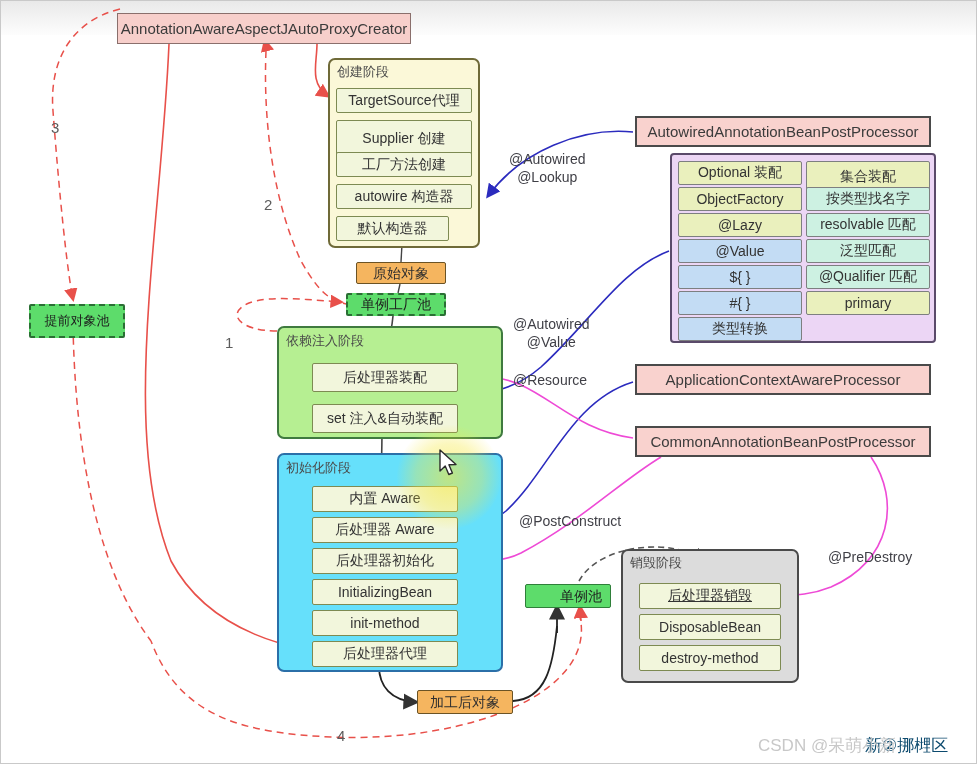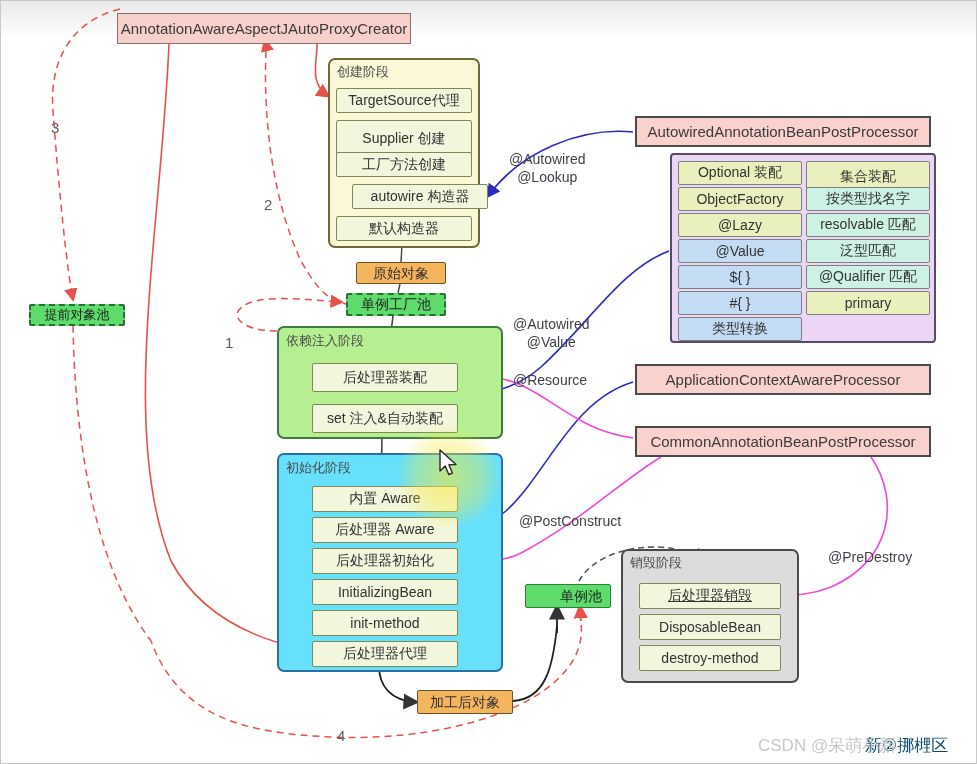--- a/index.html
+++ b/index.html
@@ -123,28 +123,28 @@
 
   <div class="node pink" style="left:116px;top:12px;width:294px;height:31px;font-size:15px;">
     <span>AnnotationAwareAspectJAutoProxyCreator</span>
   </div>
 
   <div class="phase create-phase" style="left:327px;top:57px;width:152px;height:190px;"></div>
   <div class="phase-title" style="left:336px;top:62px;">创建阶段</div>
   <div class="row cream" style="left:335px;top:87px;width:136px;height:25px;">TargetSource代理</div>
   <div class="row cream" style="left:335px;top:119px;width:136px;height:37px;">Supplier 创建</div>
   <div class="row cream" style="left:335px;top:151px;width:136px;height:25px;">工厂方法创建</div>
-  <div class="row cream" style="left:335px;top:183px;width:136px;height:25px;margin-left:16px;">autowire 构造器</div>
-  <div class="row cream" style="left:335px;top:215px;width:136px;height:25px;">默认构造器</div>
+  <div class="row cream" style="left:335px;top:183px;width:136px;height:25px;">autowire 构造器</div>
+  <div class="row cream" style="left:335px;top:215px;width:113px;height:25px;">默认构造器</div>
 
   <div class="node orange" style="left:355px;top:261px;width:90px;height:22px;border-radius:2px;">原始对象</div>
 
   <div class="node greendash" style="left:345px;top:292px;width:100px;height:23px;border-radius:2px;">单例工厂池</div>
 
-  <div class="node greendash" style="left:28px;top:303px;width:96px;height:22px;border-radius:2px;font-size:13px;">提前对象池</div>
+  <div class="node greendash" style="left:28px;top:303px;width:96px;height:34px;border-radius:2px;font-size:13px;">提前对象池</div>
 
   <div class="phase di-phase" style="left:276px;top:325px;width:226px;height:113px;"></div>
   <div class="phase-title" style="left:285px;top:331px;">依赖注入阶段</div>
   <div class="row cream" style="left:311px;top:362px;width:146px;height:29px;">后处理器装配</div>
   <div class="row cream" style="left:311px;top:403px;width:146px;height:29px;">set 注入&amp;自动装配</div>
 
   <div class="phase init-phase" style="left:276px;top:452px;width:226px;height:219px;"></div>
   <div class="phase-title" style="left:285px;top:458px;">初始化阶段</div>
   <div class="row cream" style="left:311px;top:485px;width:146px;height:26px;">内置 Aware</div>
   <div class="row cream" style="left:311px;top:516px;width:146px;height:26px;">后处理器 Aware</div>

